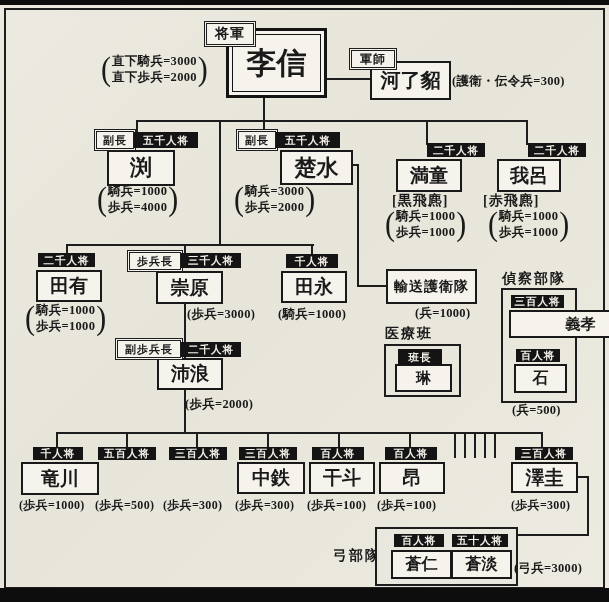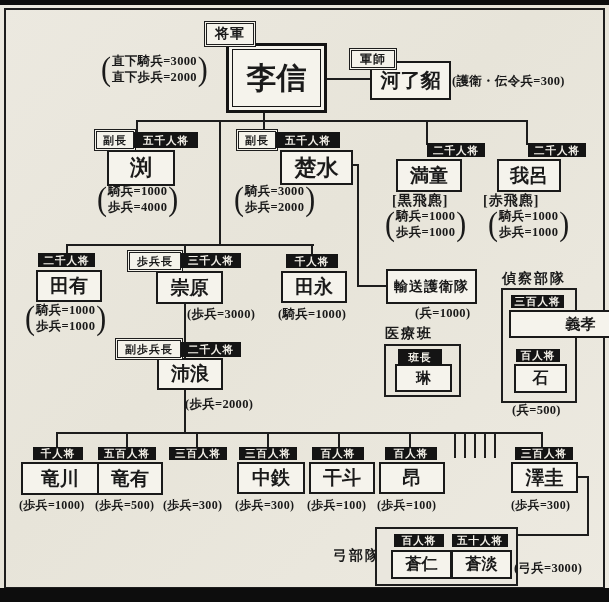--- a/index.html
+++ b/index.html
@@ -13,21 +13,21 @@
   .frame{position:absolute;left:4px;top:8px;right:4px;bottom:13px;border:2px solid #1d1d1d;z-index:1;}
   .line{position:absolute;background:#1d1d1d;z-index:2;}
   .blabel{position:absolute;z-index:4;background:#141414;color:#f2efe7;
     font-size:10.5px;line-height:13px;display:flex;align-items:center;justify-content:center;
     letter-spacing:1px;white-space:nowrap;}
   .wlabel{position:absolute;z-index:4;background:#f4f2ea;border:1px solid #1d1d1d;
     box-shadow:0 0 0 1px #f4f2ea,0 0 0 2px #1d1d1d;
     font-size:11px;display:flex;align-items:center;justify-content:center;letter-spacing:1px;white-space:nowrap;}
   .nbox{position:absolute;z-index:3;background:#f5f3ec;border:2px solid #191919;
     display:flex;align-items:center;justify-content:center;white-space:nowrap;}
-  .nbox.general{border:3px solid #141414;box-shadow:inset 0 0 0 3px #f5f3ec,inset 0 0 0 4px #141414;margin-top:15px;}
+  .nbox.general{border:3px solid #141414;box-shadow:inset 0 0 0 3px #f5f3ec,inset 0 0 0 4px #141414;}
   .gbox{position:absolute;z-index:2;border:2px solid #1d1d1d;background:transparent;}
   .troops{position:absolute;z-index:3;font-size:12.5px;white-space:nowrap;letter-spacing:0.3px;}
   .troops2{position:absolute;z-index:3;display:flex;align-items:center;white-space:nowrap;}
   .troops2 .tl{display:flex;flex-direction:column;font-size:12.5px;line-height:16px;letter-spacing:0.3px;}
   .bp{font-weight:400;font-size:30px;line-height:1;transform:scaleY(1.1);padding:0 1px;}
   .unit-bracket{position:absolute;z-index:3;font-size:14px;letter-spacing:1px;white-space:nowrap;}
   .sect-title{position:absolute;z-index:3;font-size:14px;letter-spacing:2px;white-space:nowrap;}
 </style>
 </head>
 <body>
@@ -241,23 +241,20 @@
       <span>千人将</span>
     </div>
   <div class="nbox" style="left:21px;top:462px;width:74px;height:29px;font-size:19px;">
       <span>竜川</span>
     </div>
   <div class="troops" style="left:19px;top:497px;font-size:12px;">(歩兵=1000)</div>
 
   <div class="blabel" style="left:98px;top:447px;width:58px;height:13px;">
       <span>五百人将</span>
     </div>
-  <div class="nbox" style="left:97px;top:462px;width:62px;height:29px;font-size:19px;">
-      <span>竜有</span>
-    </div>
   <div class="troops" style="left:95px;top:497px;font-size:12px;">(歩兵=500)</div>
 
   <div class="blabel" style="left:169px;top:447px;width:58px;height:13px;">
       <span>三百人将</span>
     </div>
   <div class="troops" style="left:163px;top:497px;font-size:12px;">(歩兵=300)</div>
 
   <div class="blabel" style="left:239px;top:447px;width:58px;height:13px;">
       <span>三百人将</span>
     </div>

